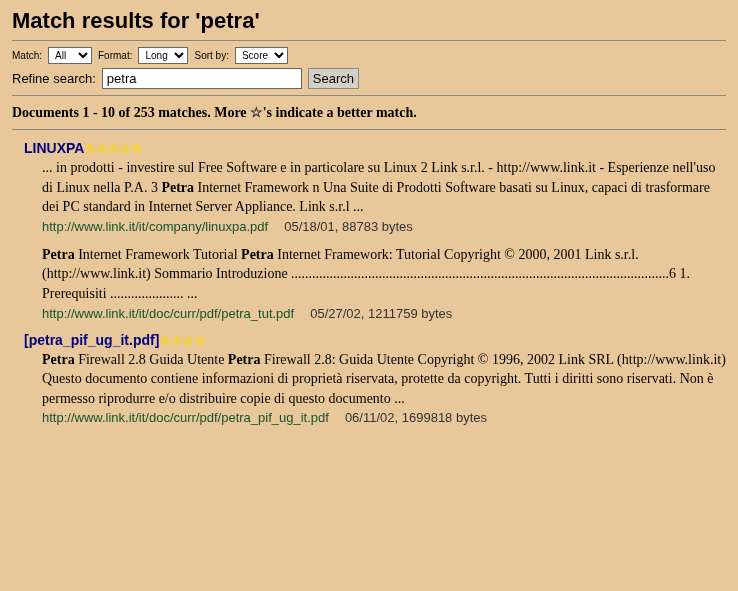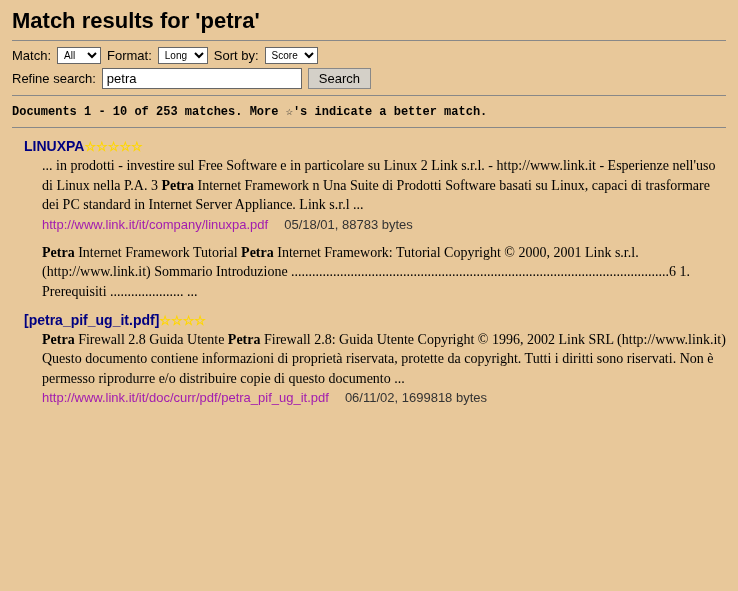--- a/index.html
+++ b/index.html
@@ -31,21 +31,21 @@
     }
     .controls-row {
       display: flex;
       align-items: center;
       gap: 6px;
       margin: 6px 0 4px 0;
       flex-wrap: wrap;
     }
     .controls-row label {
       font-family: Arial, sans-serif;
-      font-size: 13px;
+      font-size: 10px;
     }
     .controls-row select {
       font-size: 10px;
       padding: 1px 2px;
       background: #fff;
       border: 1px solid #666;
     }
     .refine-row {
       display: flex;
       align-items: center;
@@ -57,28 +57,28 @@
     }
     .refine-row input[type="text"] {
       font-size: 13px;
       padding: 2px 4px;
       border: 1px solid #666;
       background: #fff;
       width: 200px;
     }
     .refine-row button {
       font-size: 13px;
-      padding: 2px 10px;
+      padding: 2px 4px;
       background: #d4d0c8;
       border: 1px solid #888;
       cursor: pointer;
     }
     .results-summary {
-      font-family: Liberation Mono, monospace;
-      font-size: 12px;
+      font-family: Liberation Serif, serif;
+      font-size: 14px;
       font-weight: bold;
       margin: 8px 0;
     }
     .result-item {
       margin: 10px 0 6px 0;
     }
     .result-title {
       font-family: Arial, sans-serif;
       font-size: 14px;
       font-weight: bold;
@@ -100,21 +100,21 @@
       font-size: 14px;
     }
     .result-snippet b {
       font-weight: bold;
     }
     .result-url {
       margin-left: 30px;
       margin-top: 2px;
     }
     .result-url a {
-      color: #a21caf;
+      color: #14532d;
       text-decoration: none;
       font-family: Arial, sans-serif;
       font-size: 13px;
       text-align: center;
     }
     .result-meta {
       font-family: Arial, sans-serif;
       font-size: 13px;
       color: #333;
       margin-left: 16px;
@@ -169,20 +169,23 @@
     </div>
     <div class="result-url">
       <a href="#">http://www.link.it/it/company/linuxpa.pdf</a><span class="result-meta">05/18/01, 88783 bytes</span>
     </div>
   </div>
 
   <div class="result-item">
     <div class="result-snippet">
       <b>Petra</b> Internet Framework Tutorial <b>Petra</b> Internet Framework: Tutorial Copyright © 2000, 2001 Link s.r.l. (http://www.link.it) Sommario Introduzione ............................................................................................................6 1. Prerequisiti ..................... ...
     </div>
+    <div class="result-url">
+      <a href="#">http://www.link.it/it/doc/curr/pdf/petra_tut.pdf</a><span class="result-meta">05/27/02, 1211759 bytes</span>
+    </div>
   </div>
 
   <div class="result-item">
     <div class="result-title">
       <a href="#">[petra_pif_ug_it.pdf]</a><span class="stars">☆☆☆☆</span>
     </div>
     <div class="result-snippet">
       <b>Petra</b> Firewall 2.8 Guida Utente <b>Petra</b> Firewall 2.8: Guida Utente Copyright © 1996, 2002 Link SRL (http://www.link.it) Questo documento contiene informazioni di proprietà riservata, protette da copyright. Tutti i diritti sono riservati. Non è permesso riprodurre e/o distribuire copie di questo documento ...
     </div>
     <div class="result-url">

